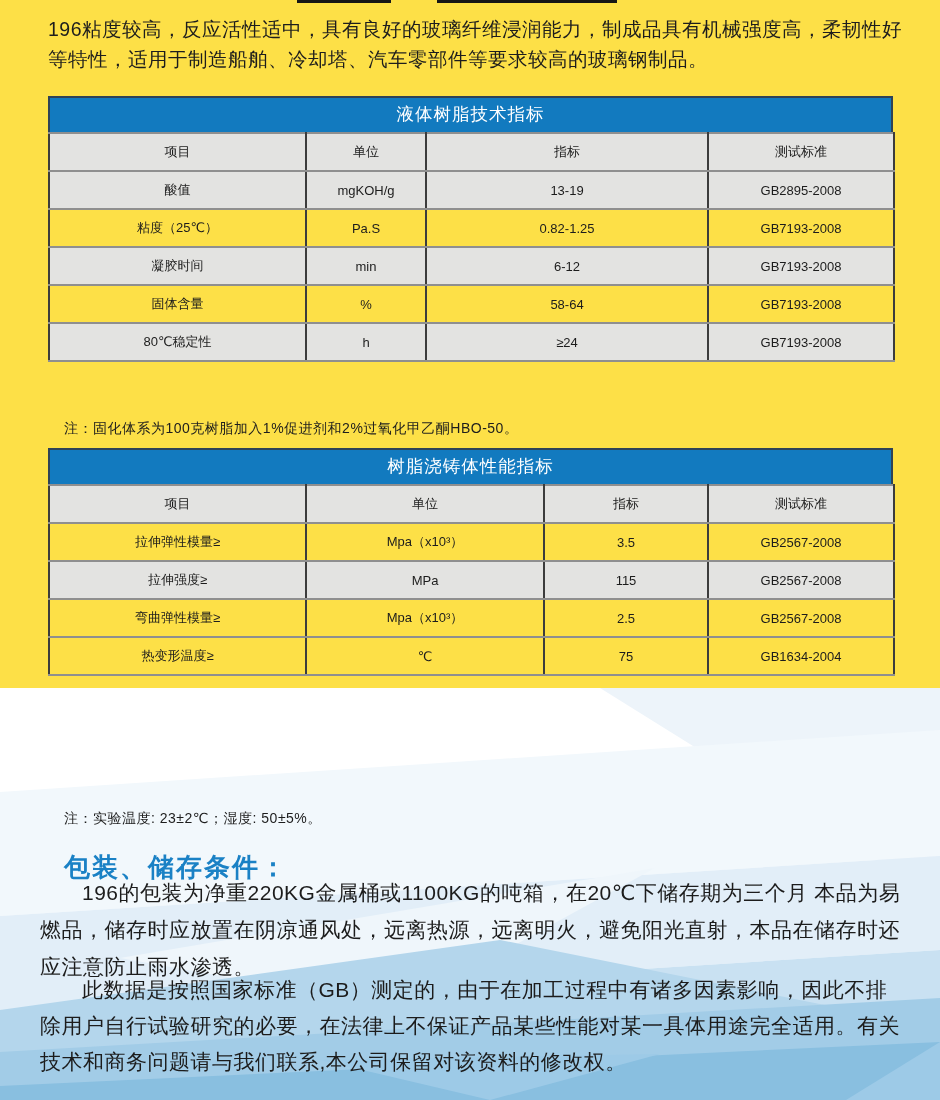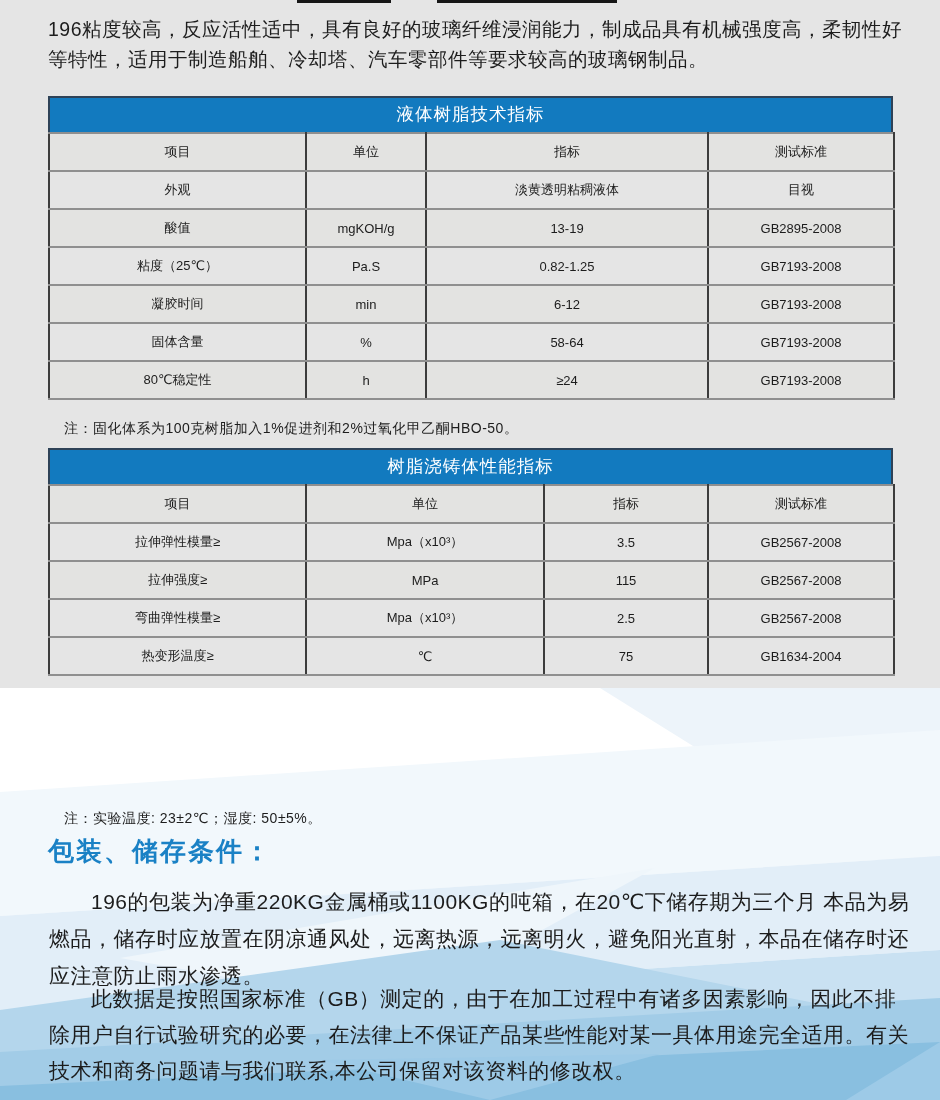--- a/index.html
+++ b/index.html
@@ -1,17 +1,17 @@
 <!DOCTYPE html>
 <html><head>
 <meta charset="utf-8">
 <style>
   html,body{margin:0;padding:0;}
   body{background:#ffffff;font-family:"Liberation Sans","DejaVu Sans",sans-serif;}
-  #page{position:relative;width:940px;height:1100px;overflow:hidden;background:#e5e5e5;}
+  #page{position:relative;width:940px;height:1100px;overflow:hidden;background:#fde047;}
 
   
   #bg{position:absolute;left:0;top:688px;width:940px;height:412px;}
 
   
   .cut{position:absolute;top:0;height:3px;background:#161616;}
   .cut1{left:297px;width:94px;}
   .cut2{left:437px;width:180px;}
 
   .intro{position:absolute;left:48px;top:14px;width:856px;margin:0;
@@ -32,24 +32,24 @@
   .tbl tr.gray{background:#e3e3e1;}
   .t1 col:nth-child(1){width:257px}.t1 col:nth-child(2){width:120px}
   .t1 col:nth-child(3){width:282px}.t1 col:nth-child(4){width:186px}
   .t2 col:nth-child(1){width:257px}.t2 col:nth-child(2){width:238px}
   .t2 col:nth-child(3){width:164px}.t2 col:nth-child(4){width:186px}
 
   .note{position:absolute;left:48px;margin:16px;font-size:14px;color:#1d1d1d;letter-spacing:.5px;}
   .n1{top:404px;}
   .n2{top:794px;}
 
-  .sect{position:absolute;left:48px;top:834px;margin:0;font-size:26px;font-weight:700;
+  .sect{position:absolute;left:48px;top:834px;margin:16px;font-size:26px;font-weight:700;
         color:#1a81c5;letter-spacing:2px;}
 
-  .body{position:absolute;left:40px;width:864px;margin:9px;text-indent:2em;
+  .body{position:absolute;left:40px;width:864px;margin:0;text-indent:2em;
         font-size:21px;line-height:37px;color:#1c1c1c;letter-spacing:.5px;}
   .p1{top:874px;}
   .p2{top:972px;line-height:36px;}
 </style>
 </head>
 <body>
 
 <div id="page">
 
   <svg id="bg" viewBox="0 0 940 412" preserveAspectRatio="none" aria-hidden="true">
@@ -79,26 +79,20 @@
           <col>
           <col>
           <col>
         </colgroup>
       <tbody>
           <tr class="gray">
             <th>项目</th>
             <th>单位</th>
             <th>指标</th>
             <th>测试标准</th>
-          </tr>
-          <tr>
-            <td>外观</td>
-            <td></td>
-            <td>淡黄透明粘稠液体</td>
-            <td>目视</td>
           </tr>
           <tr class="gray">
             <td>酸值</td>
             <td>mgKOH/g</td>
             <td>13-19</td>
             <td>GB2895-2008</td>
           </tr>
           <tr>
             <td>粘度（25℃）</td>
             <td>Pa.S</td>

